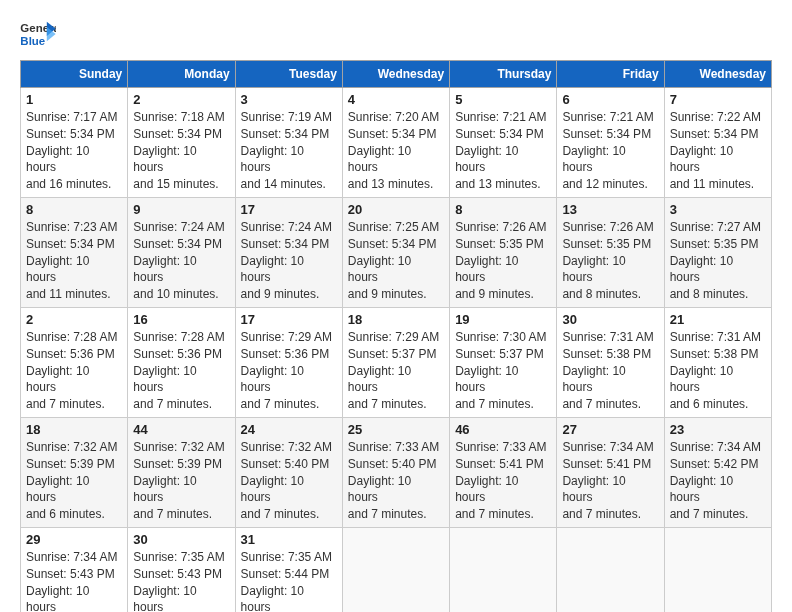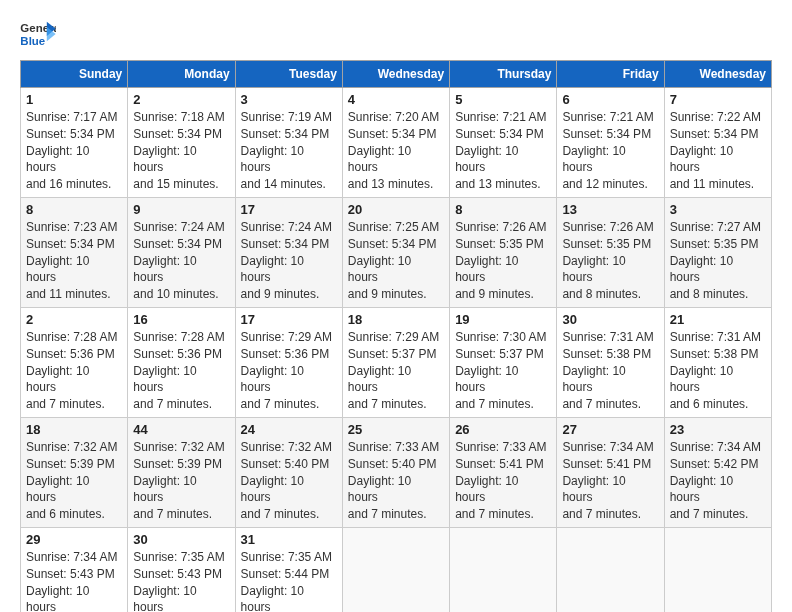--- a/index.html
+++ b/index.html
@@ -334,21 +334,21 @@
         <td>
         <span class="day-num">25</span>
         <div class="day-info">
           Sunrise: 7:33 AM<br>
           Sunset: 5:40 PM<br>
           Daylight: 10 hours<br>
           and 7 minutes.
         </div>
       </td>
         <td>
-        <span class="day-num">26</span>
+        <span class="day-num">46</span>
         <div class="day-info">
           Sunrise: 7:33 AM<br>
           Sunset: 5:41 PM<br>
           Daylight: 10 hours<br>
           and 7 minutes.
         </div>
       </td>
         <td>
         <span class="day-num">27</span>
         <div class="day-info">

